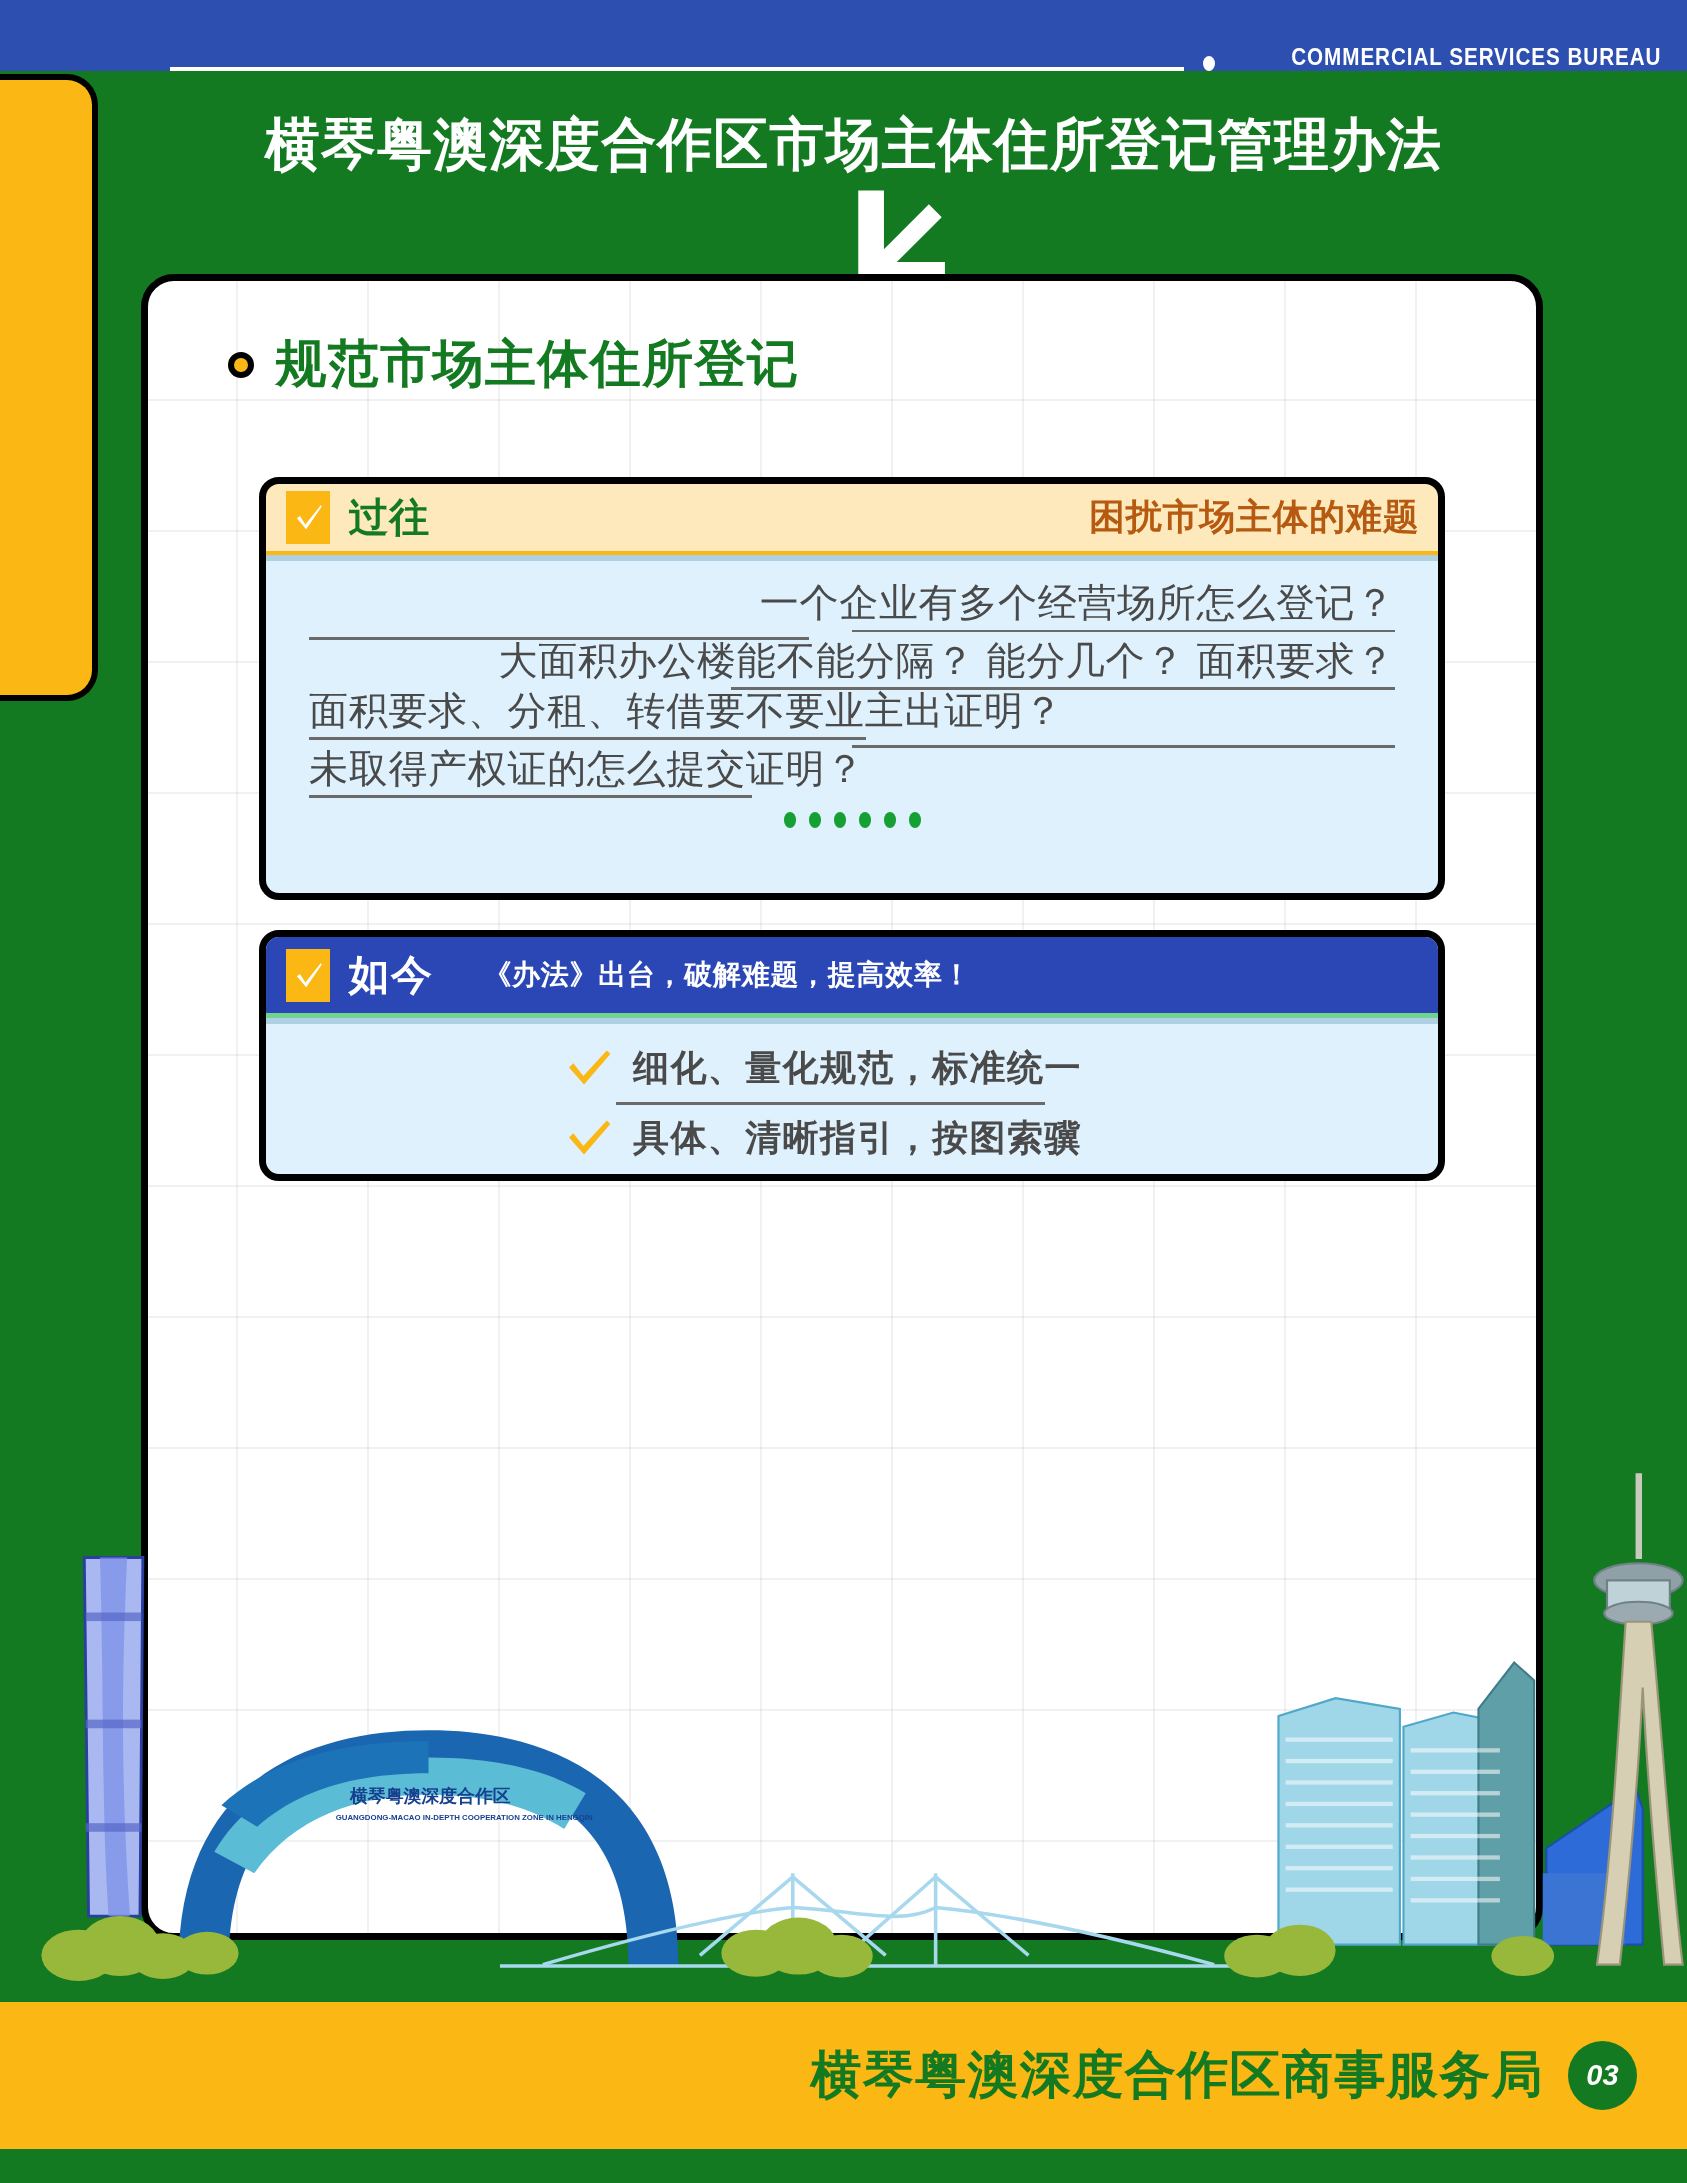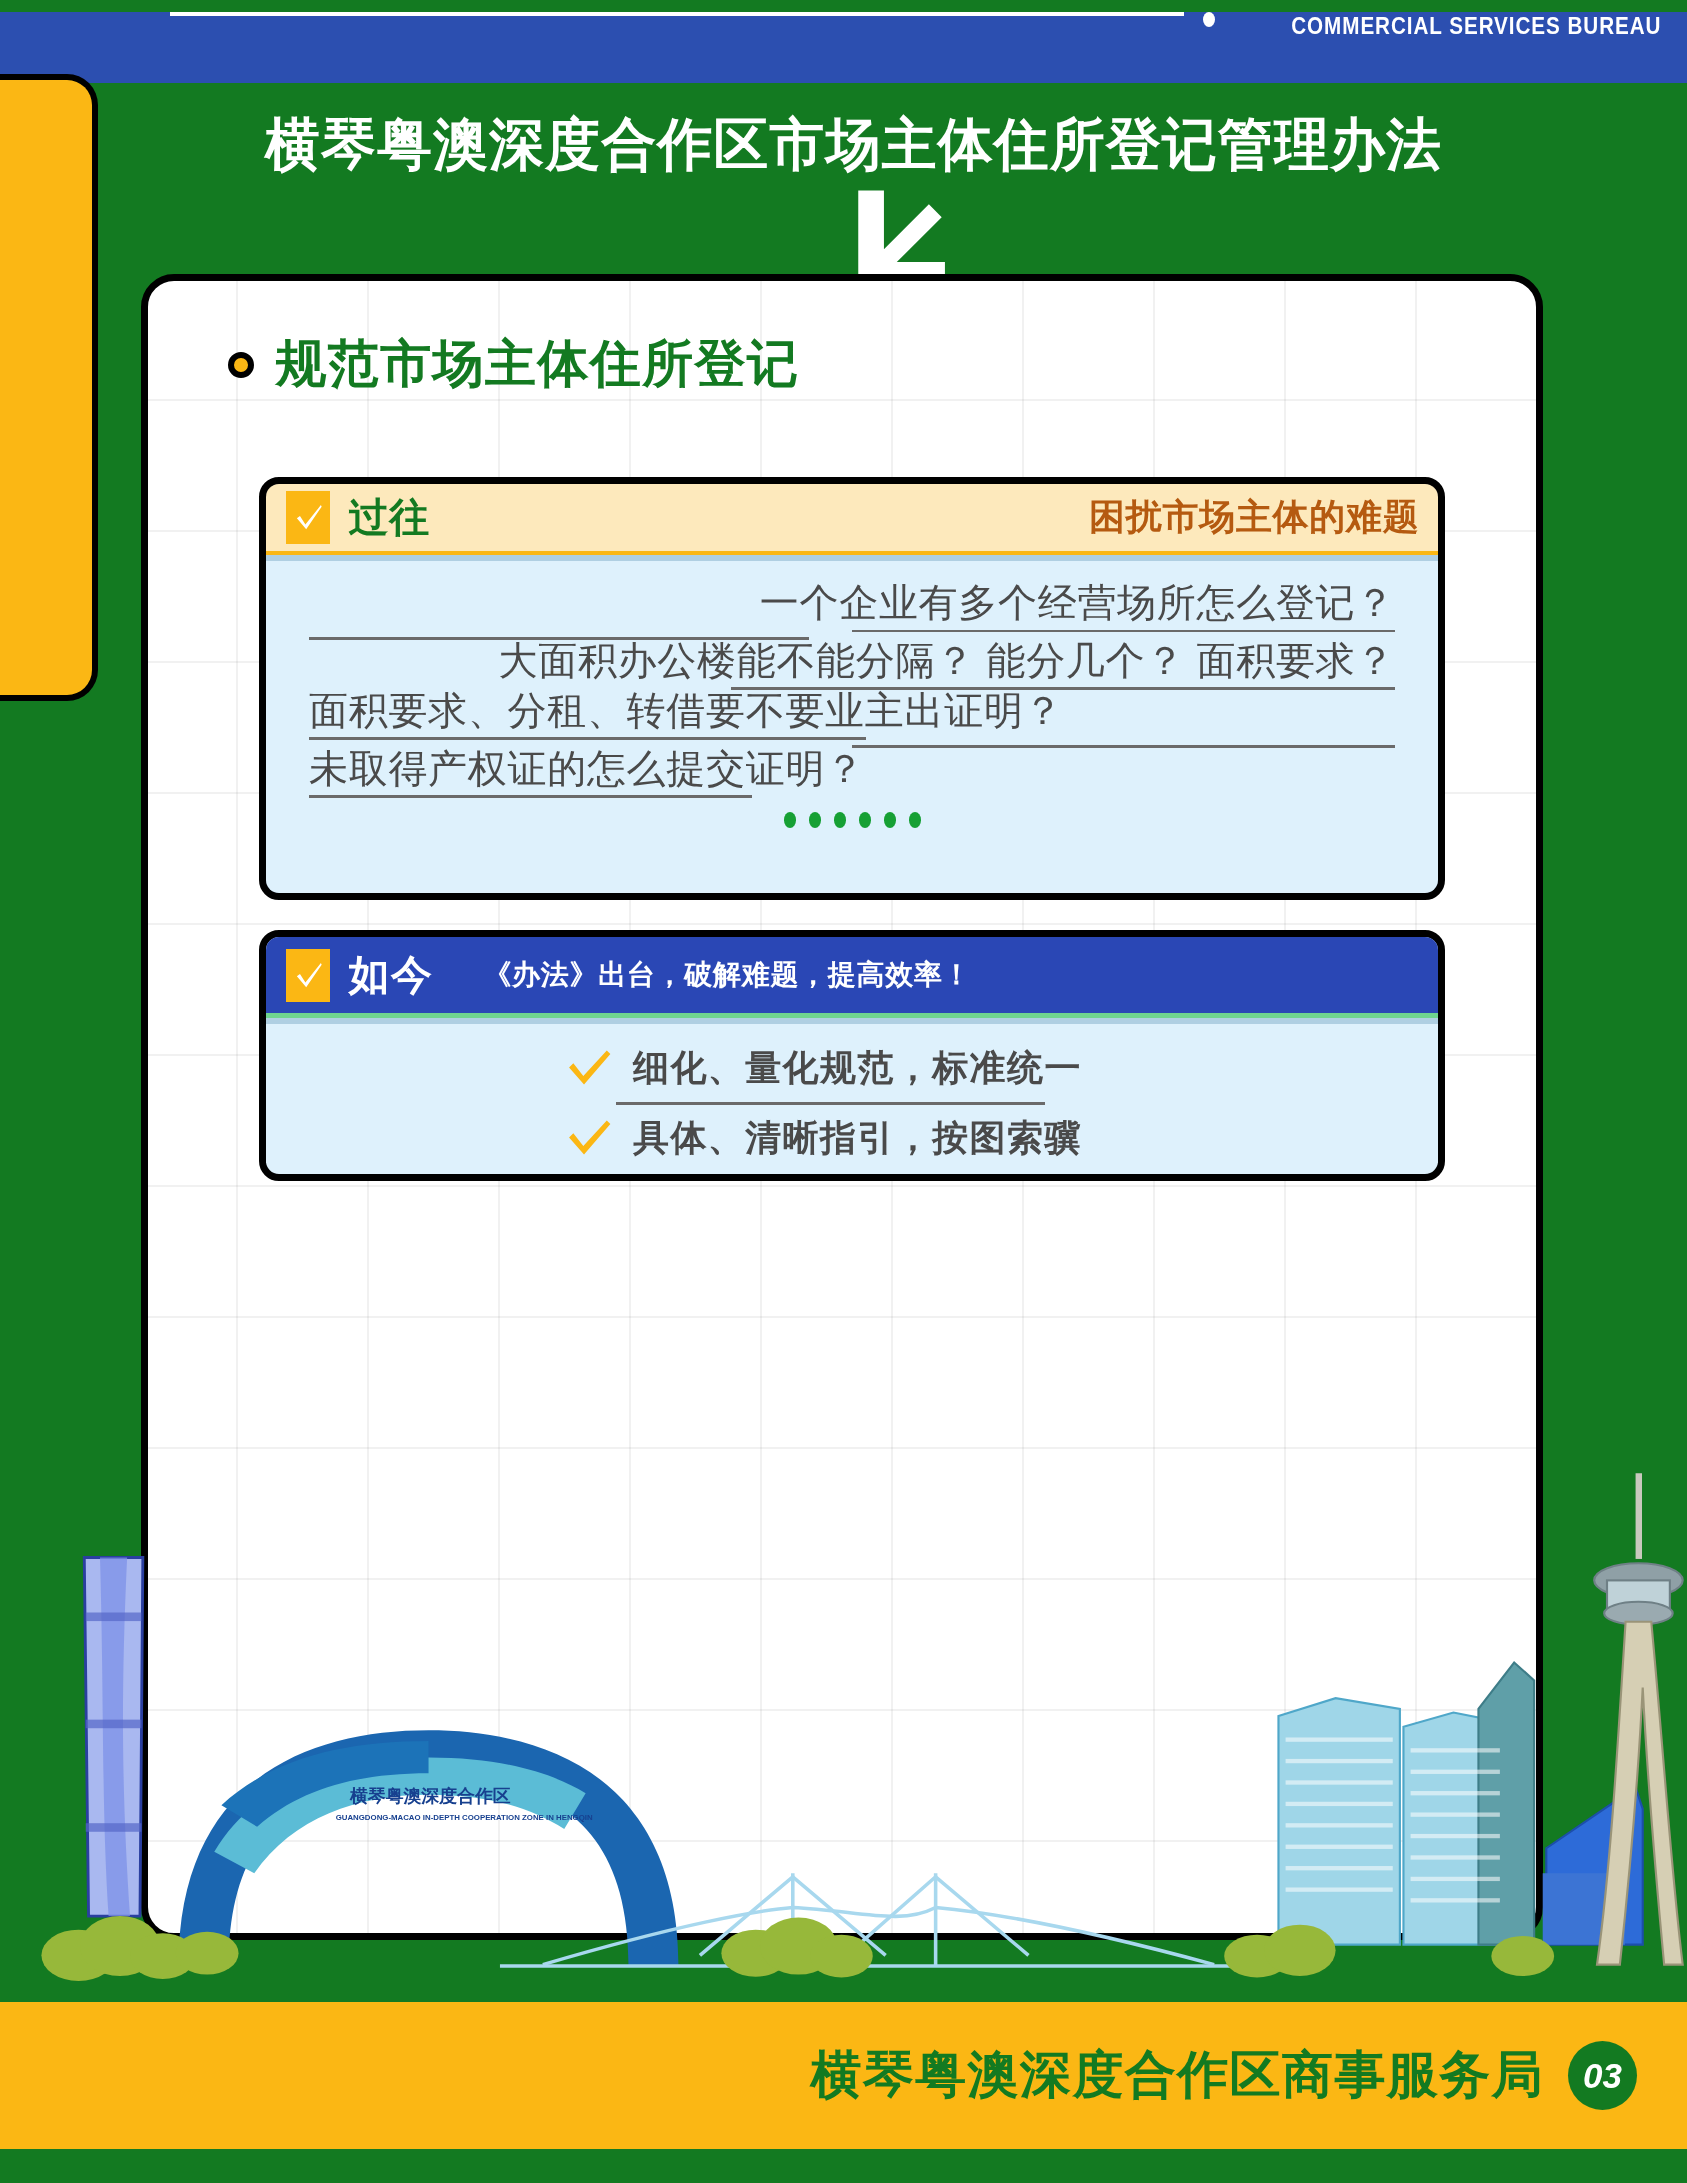--- a/index.html
+++ b/index.html
@@ -6,23 +6,23 @@
   html,body { width:1687px; height:2183px; }
   body {
     font-family:"Liberation Sans","DejaVu Sans",sans-serif;
     background:#137A21;
     position:relative;
     overflow:hidden;
   }
 
   
   .topbar{
-    position:absolute; left:0; top:12px; width:1687px; height:71px;
+    position:absolute; left:0; top:0; width:1687px; height:71px;
     background:#2C4FB0;
-    display:flex; align-items:flex-start; justify-content:flex-end;
+    display:flex; align-items:flex-end; justify-content:flex-end;
   }
   .topbar-rule{
     width:1014px; height:3.6px; background:#ffffff; margin-right:18.6px;
   }
   .topbar-dot{
     width:12px; height:15px; border-radius:50%; background:#ffffff; margin-right:15.7px;
   }
   .topbar-text{
     color:#ffffff; font-size:24px; letter-spacing:1.1px; font-weight:600;
     transform:scaleX(.86); transform-origin:right center;
@@ -158,21 +158,21 @@
   
   .footer{
     position:absolute; left:0; bottom:34px; width:1687px; height:147px;
     background:#FBB714; display:flex; align-items:center; justify-content:flex-end;
   }
   .footer-text{
     color:#137A21; font-size:51px; font-weight:900; letter-spacing:1.4px; white-space:nowrap;
   }
   .footer-num{
     width:69px; height:69px; border-radius:50%; background:#137A21;
-    color:#ffffff; font-size:35px; font-weight:900; font-style:italic;
+    color:#ffffff; font-size:29px; font-weight:900; font-style:italic;
     display:flex; align-items:center; justify-content:center;
     margin:0 50px 0 24px; flex:0 0 auto;
   }
   .footer-strip{
     position:absolute; left:0; bottom:0; width:1687px; height:34px; background:#137A21;
   }
 </style>
 </head>
 <body>
 

